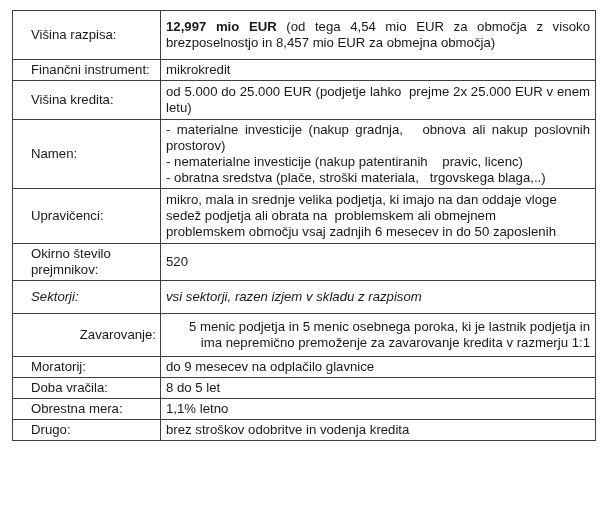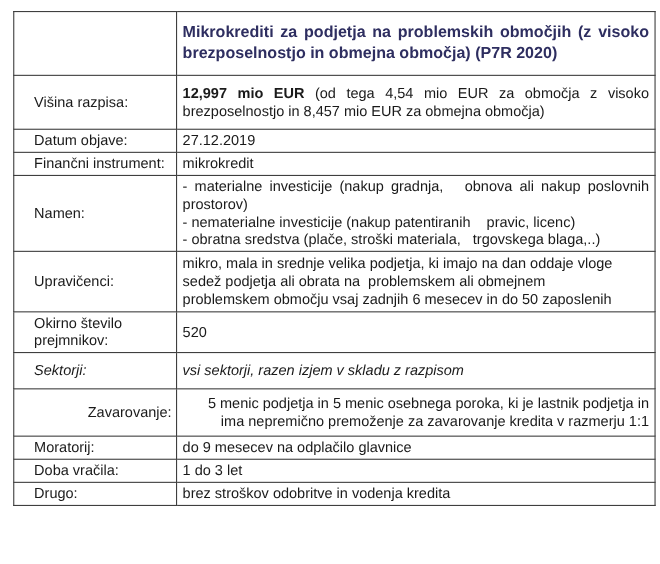--- a/index.html
+++ b/index.html
@@ -74,40 +74,36 @@
 </head>
 <body>
 
 <div class="page">
   <table class="doc-table">
     <colgroup>
       <col class="c-label">
       <col class="c-value">
     </colgroup>
     <tbody>
-      <tr class="r-header">
-        <td class="label-cell"></td>
-        <td class="value-cell">Mikrokrediti za podjetja na problemskih območjih (z visoko brezposelnostjo in obmejna območja) (P7R 2020)</td>
-      </tr>
 
       <tr class="r-visina-razpisa">
         <td class="label-cell">Višina razpisa:</td>
         <td class="value-cell"><span class="bold-lead">12,997 mio EUR</span><span> (od tega 4,54 mio EUR za območja z visoko brezposelnostjo in 8,457 mio EUR za obmejna območja)</span></td>
       </tr>
 
-      <tr class="r-datum">
-        <td class="label-cell">Datum objave:</td>
-        <td class="value-cell">27.12.2019</td>
-      </tr>
 
       <tr class="r-instrument">
         <td class="label-cell">Finančni instrument:</td>
         <td class="value-cell">mikrokredit</td>
       </tr>
 
+      <tr class="r-visina-kredita">
+        <td class="label-cell">Višina kredita:</td>
+        <td class="value-cell">od 5.000 do 25.000 EUR (podjetje lahko  prejme 2x 25.000 EUR v enem letu)</td>
+      </tr>
 
       <tr class="r-namen">
         <td class="label-cell">Namen:</td>
         <td class="value-cell">- materialne investicije (nakup gradnja,   obnova ali nakup poslovnih prostorov)
 - nematerialne investicije (nakup patentiranih    pravic, licenc)
 - obratna sredstva (plače, stroški materiala,   trgovskega blaga,..)</td>
       </tr>
 
       <tr class="r-upravicenci">
         <td class="label-cell">Upravičenci:</td>
@@ -132,23 +128,27 @@
 ima nepremično premoženje za zavarovanje kredita v razmerju 1:1</td>
       </tr>
 
       <tr class="r-moratorij">
         <td class="label-cell">Moratorij:</td>
         <td class="value-cell">do 9 mesecev na odplačilo glavnice</td>
       </tr>
 
       <tr class="r-doba">
         <td class="label-cell">Doba vračila:</td>
-        <td class="value-cell">1 do 3 let</td>
+        <td class="value-cell">8 do 5 let</td>
       </tr>
 
+      <tr class="r-obrestna">
+        <td class="label-cell">Obrestna mera:</td>
+        <td class="value-cell">1,1% letno</td>
+      </tr>
 
       <tr class="r-drugo">
         <td class="label-cell">Drugo:</td>
         <td class="value-cell">brez stroškov odobritve in vodenja kredita</td>
       </tr>
     </tbody>
   </table>
 </div>
 
 </body></html>

